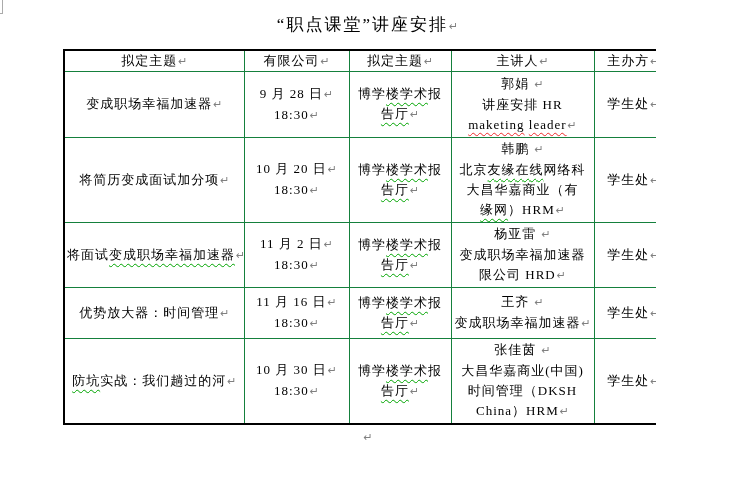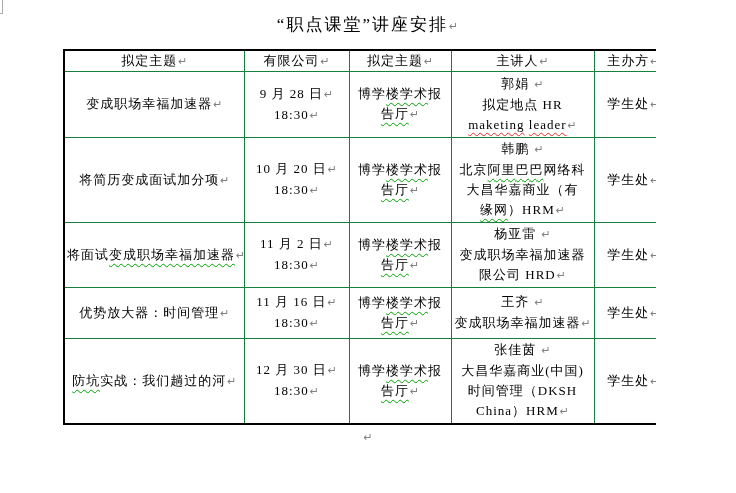--- a/index.html
+++ b/index.html
@@ -76,21 +76,21 @@
       </td>
       <td>
             <div>
               <div class="line"><span>博学</span><span class="wavy-green">楼学术</span><span>报</span></div>
               <div class="line"><span class="wavy-green">告厅</span><span class="mark">↵</span></div>
             </div>
           </td>
       <td>
         <div class="line"><span>郭娟</span><span> </span><span class="mark">↵</span></div>
         <div>
-              <div class="line"><span>拟定地点 HR</span></div>
+              <div class="line"><span>讲座安排 HR</span></div>
               <div class="line"><span class="wavy-red">maketing</span><span> </span><span class="wavy-red">leader</span><span class="mark">↵</span></div>
             </div>
       </td>
       <td>
             <div class="line"><span>学生处</span><span class="mark">↵</span></div>
           </td>
     </tr>
         <tr>
       <td>
             <div class="line"><span>将简历变成面试加分项</span><span class="mark">↵</span></div>
@@ -101,21 +101,21 @@
       </td>
       <td>
             <div>
               <div class="line"><span>博学</span><span class="wavy-green">楼学术</span><span>报</span></div>
               <div class="line"><span class="wavy-green">告厅</span><span class="mark">↵</span></div>
             </div>
           </td>
       <td>
         <div class="line"><span>韩鹏</span><span> </span><span class="mark">↵</span></div>
         <div>
-              <div class="line"><span>北京</span><span class="wavy-green">阿里巴巴</span><span>网络科</span></div>
+              <div class="line"><span>北京</span><span class="wavy-green">友缘在线</span><span>网络科</span></div>
               <div class="line"><span>大昌华嘉商业（有</span></div>
               <div class="line"><span class="wavy-green">缘网</span><span>）HRM</span><span class="mark">↵</span></div>
             </div>
       </td>
       <td>
             <div class="line"><span>学生处</span><span class="mark">↵</span></div>
           </td>
     </tr>
         <tr>
       <td>
@@ -164,21 +164,21 @@
       </td>
       <td>
             <div class="line"><span>学生处</span><span class="mark">↵</span></div>
           </td>
     </tr>
         <tr>
       <td>
             <div class="line"><span class="wavy-green">防坑</span><span>实战：我们趟过的河</span><span class="mark">↵</span></div>
           </td>
       <td>
-        <div class="line"><span>12 月 30 日</span><span class="mark">↵</span></div>
+        <div class="line"><span>10 月 30 日</span><span class="mark">↵</span></div>
         <div class="line"><span>18:30</span><span class="mark">↵</span></div>
       </td>
       <td>
             <div>
               <div class="line"><span>博学</span><span class="wavy-green">楼学术</span><span>报</span></div>
               <div class="line"><span class="wavy-green">告厅</span><span class="mark">↵</span></div>
             </div>
           </td>
       <td>
         <div class="line"><span>张佳茵</span><span> </span><span class="mark">↵</span></div>

